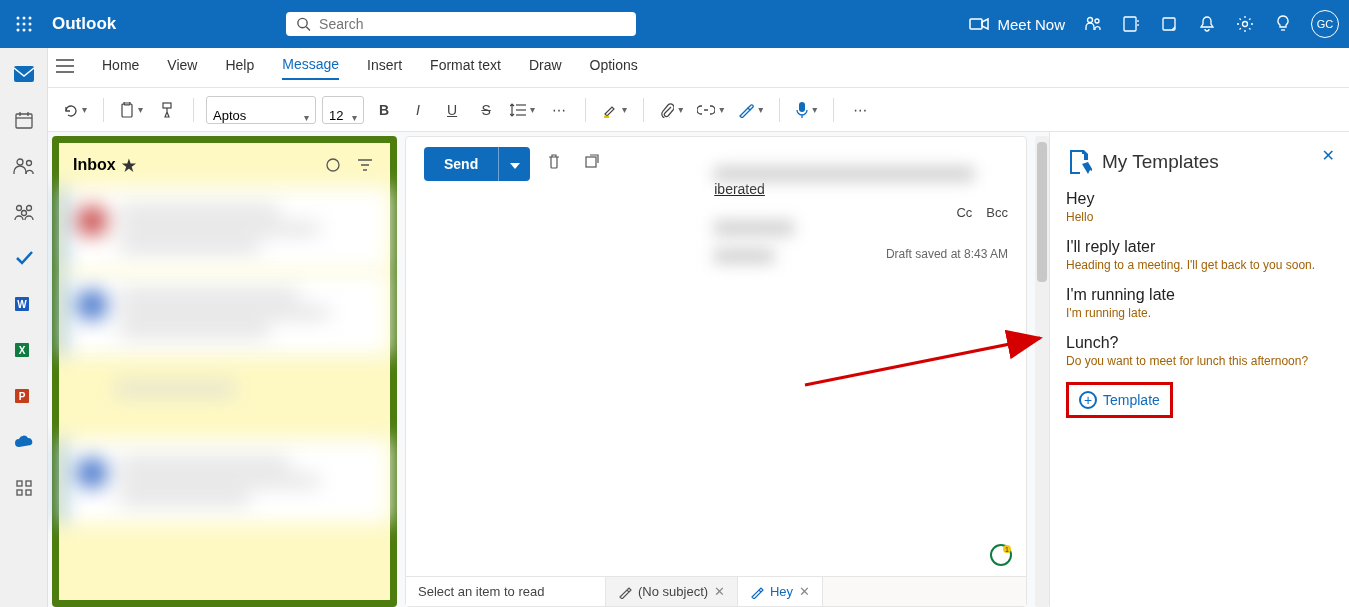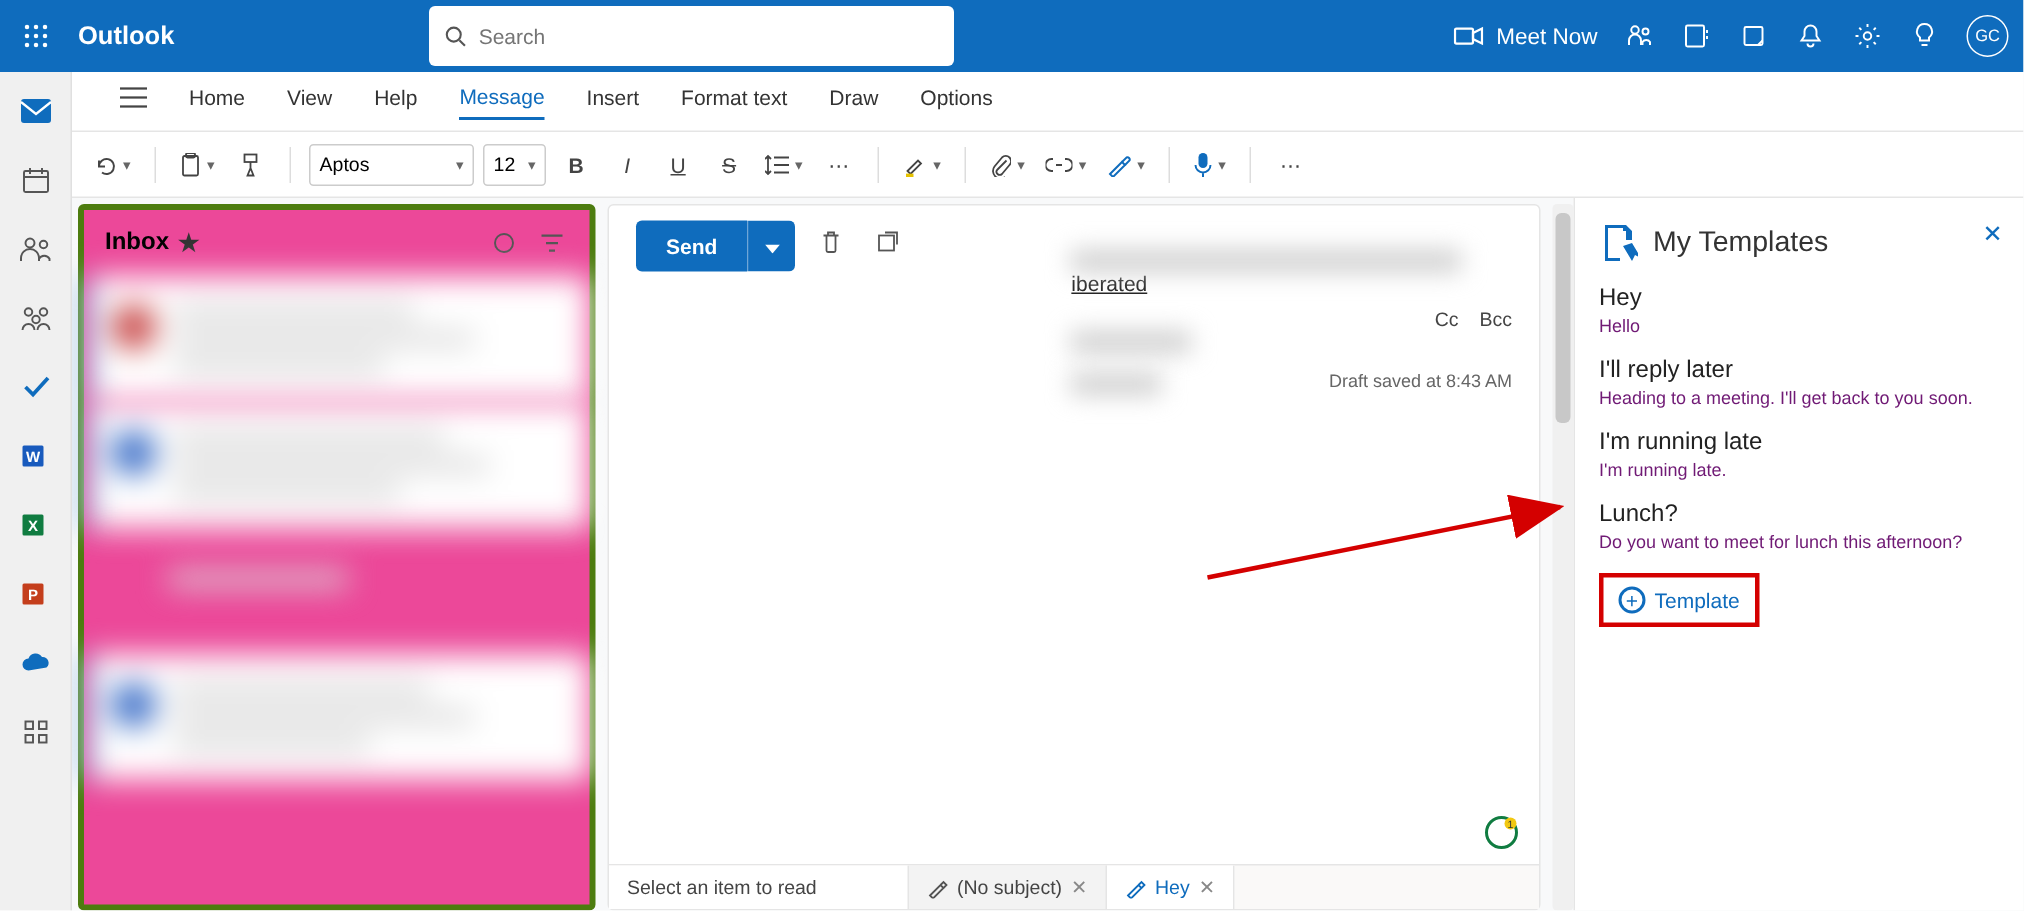--- a/index.html
+++ b/index.html
@@ -2,57 +2,57 @@
 <html><head>
 <meta charset="utf-8">
 <style>
 * { box-sizing: border-box; margin: 0; padding: 0; font-family: "Segoe UI", Arial, sans-serif; }
 body { width: 1349px; height: 607px; overflow: hidden; background: #fff; position: relative; }
 
 
 .topbar { height: 48px; background: #0f6cbd; display: flex; align-items: center; color: #fff; }
 .waffle { width: 48px; height: 48px; display: flex; align-items: center; justify-content: center; cursor: pointer; }
 .brand { font-size: 17px; font-weight: 700; margin-left: 4px; margin-right: 170px; }
-.searchbox { width: 350px; height: 40px; background: #fff; border-radius: 4px; display: flex; align-items: center; padding: 0 10px; color: #555; }
+.searchbox { width: 350px; height: 24px; background: #fff; border-radius: 4px; display: flex; align-items: center; padding: 0 10px; color: #555; }
 .searchbox input { border: none; outline: none; width: 100%; font-size: 14px; margin-left: 8px; }
 .top-right { margin-left: auto; display: flex; align-items: center; gap: 18px; padding-right: 10px; }
 .meet-now { display: flex; align-items: center; gap: 8px; font-size: 15px; cursor: pointer; }
 .top-icon { width: 20px; height: 20px; display: flex; align-items: center; justify-content: center; cursor: pointer; }
 .avatar { width: 28px; height: 28px; border-radius: 50%; border: 1px solid #fff; display: flex; align-items: center; justify-content: center; font-size: 11px; }
 
 
 .leftrail { position: absolute; top: 48px; left: 0; width: 48px; height: 559px; background: #f0f0f0; display: flex; flex-direction: column; align-items: center; padding-top: 14px; gap: 22px; border-right: 1px solid #e0e0e0; }
 .rail-icon { width: 24px; height: 24px; display: flex; align-items: center; justify-content: center; cursor: pointer; color: #555; }
 .rail-icon.active svg { fill: #0f6cbd; }
 
 
 .main { position: absolute; top: 48px; left: 48px; right: 0; bottom: 0; display: flex; }
 
 .center-col { flex: 1; display: flex; flex-direction: column; }
 
 
-.menu-row { height: 40px; display: flex; align-items: center; gap: 28px; padding-left: 32px; border-bottom: 1px solid #e5e5e5; }
+.menu-row { height: 40px; display: flex; align-items: center; gap: 28px; padding-left: 8px; border-bottom: 1px solid #e5e5e5; }
 .hamburger { cursor: pointer; color: #444; }
 .menu-item { font-size: 14px; color: #333; cursor: pointer; padding-bottom: 6px; }
 .menu-item.active { color: #0f6cbd; border-bottom: 2px solid #0f6cbd; font-weight: 400; }
 
 
 .ribbon { height: 44px; display: flex; align-items: center; gap: 6px; padding: 0 10px; border-bottom: 1px solid #e5e5e5; }
 .rib-btn { height: 30px; min-width: 28px; display: flex; align-items: center; justify-content: center; cursor: pointer; border-radius: 3px; padding: 0 4px; color: #444; font-size: 14px; }
 .rib-sep { width: 1px; height: 24px; background: #ddd; margin: 0 6px; }
-.font-select { height: 28px; border: 1px solid #ccc; border-radius: 3px; padding: 0 6px; display: flex; align-items: center; font-size: 13px; background: #fff; cursor: pointer; }
+.font-select { height: 28px; border: 1px solid #ccc; border-radius: 3px; padding: 0 6px; display: flex; align-items: flex-end; font-size: 13px; background: #fff; cursor: pointer; }
 .font-name { width: 110px; }
 .font-size { width: 42px; }
 .chev { font-size: 10px; color: #666; margin-left: 4px; }
 
 
 .content-row { flex: 1; display: flex; background: #f8f9fa; overflow: hidden; }
 
 
-.inbox-col { width: 345px; background: #ec4899; border-right: 1px solid #e5e5e5; display: flex; flex-direction: column; margin: 4px 0 0 4px; border: 4px solid #4d7c0f; border-radius: 4px; }
+.inbox-col { width: 345px; background: #fef9c3; border-right: 1px solid #e5e5e5; display: flex; flex-direction: column; margin: 4px 0 0 4px; border: 7px solid #4d7c0f; border-radius: 4px; }
 .inbox-head { height: 44px; display: flex; align-items: center; padding: 0 14px; font-size: 16px; font-weight: 600; }
 .inbox-head .star { margin-left: 6px; color: #333; }
 .inbox-head .spacer { flex: 1; }
 .inbox-head .h-icon { width: 22px; height: 22px; display: flex; align-items: center; justify-content: center; cursor: pointer; color: #555; margin-left: 10px; }
 .msg-item { height: 84px; border-top: 1px solid #eee; position: relative; }
 .msg-item.sel { border-left: 4px solid #0f6cbd; background: #fff; }
 .msg-item .avcirc { position: absolute; left: 14px; top: 18px; width: 30px; height: 30px; border-radius: 50%; }
 .blur { filter: blur(10px); }
 .fake-line { position: absolute; left: 56px; height: 10px; background: #d8d8d8; border-radius: 2px; }
 
@@ -83,21 +83,21 @@
 .scrollbar { width: 14px; background: #f0f0f0; margin: 4px 0 0 0; border-radius: 3px; position: relative; }
 .scroll-thumb { position: absolute; left: 2px; right: 2px; top: 6px; height: 140px; background: #c8c8c8; border-radius: 4px; }
 
 
 .templates { width: 300px; background: #fff; border-left: 1px solid #e5e5e5; padding: 16px 16px 0 16px; position: relative; }
 .tmpl-head { display: flex; align-items: center; margin-bottom: 14px; }
 .tmpl-head .title { font-size: 19px; color: #333; margin-left: 10px; }
 .tmpl-close { position: absolute; right: 14px; top: 14px; color: #0f6cbd; cursor: pointer; font-size: 16px; }
 .tmpl-item { margin-bottom: 14px; cursor: pointer; }
 .tmpl-item .t { font-size: 16px; color: #222; }
-.tmpl-item .s { font-size: 12px; color: #701a75; margin-top: 2px; }
+.tmpl-item .s { font-size: 12px; color: #a16207; margin-top: 2px; }
 .add-template { display: inline-flex; align-items: center; gap: 6px; color: #0f6cbd; font-size: 14px; padding: 6px 10px; border: 3px solid #d40000; cursor: pointer; }
 .add-template .plus { width: 18px; height: 18px; border: 2px solid #0f6cbd; border-radius: 50%; display: flex; align-items: center; justify-content: center; font-size: 14px; line-height: 1; }
 
 
 .arrow-svg { position: absolute; left: 800px; top: 330px; pointer-events: none; }
 </style>
 </head>
 <body>
 
 <div class="topbar">

